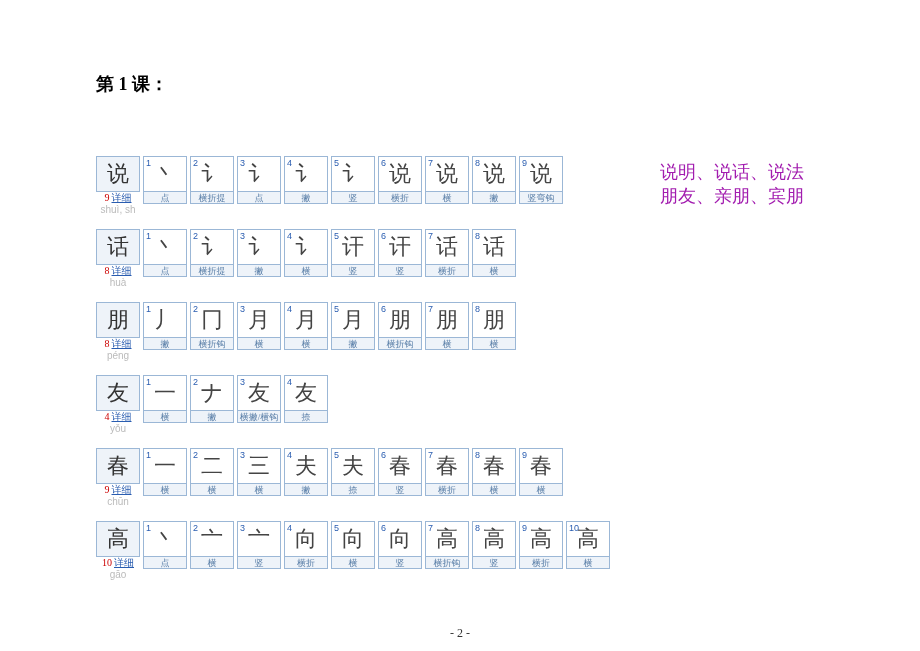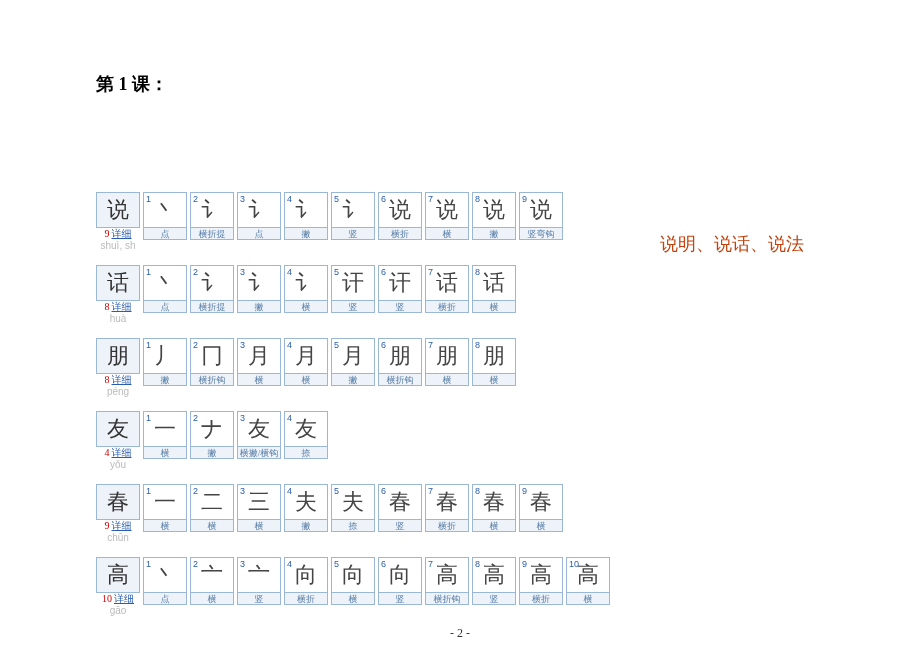--- a/index.html
+++ b/index.html
@@ -7,21 +7,21 @@
     width: 920px;
     height: 651px;
     background: #fff;
     font-family: "SimSun", "宋体", serif;
     position: relative;
     padding: 72px 90px 0 96px;
   }
   .heading {
     font-size: 18px;
     font-weight: bold;
-    margin-bottom: 96px;
+    margin-bottom: 60px;
   }
   .content {
     display: flex;
     align-items: flex-start;
     gap: 50px;
   }
   .chars-col {
     display: flex;
     flex-direction: column;
     gap: 14px;
@@ -104,22 +104,21 @@
     line-height: 12px;
     overflow: hidden;
     white-space: nowrap;
   }
   .vocab-col {
     padding-top: 4px;
     display: flex;
     flex-direction: column;
     font-size: 18px;
     font-family: "SimSun", "宋体", serif;
-    color: #c2410c;
-    margin-top: 36px;
+    color: #a21caf;
   }
   .footer {
     position: absolute;
     bottom: 10px;
     left: 0;
     width: 100%;
     text-align: center;
     font-size: 12px;
     color: #333;
   }
@@ -379,16 +378,17 @@
           <div class="stroke-label">横折</div>
         </div>
         <div class="stroke-cell">
           <div class="stroke-box">高<span class="stroke-num">10</span></div>
           <div class="stroke-label">横</div>
         </div>
       </div>
     </div>
   <div class="vocab-col" id="vocab-col">
       <div>说明、说话、说法</div>
+      <div>朋友、亲朋、宾朋</div>
     </div>
 </div>
 
 <div class="footer">- 2 -</div>
 
 </body></html>

